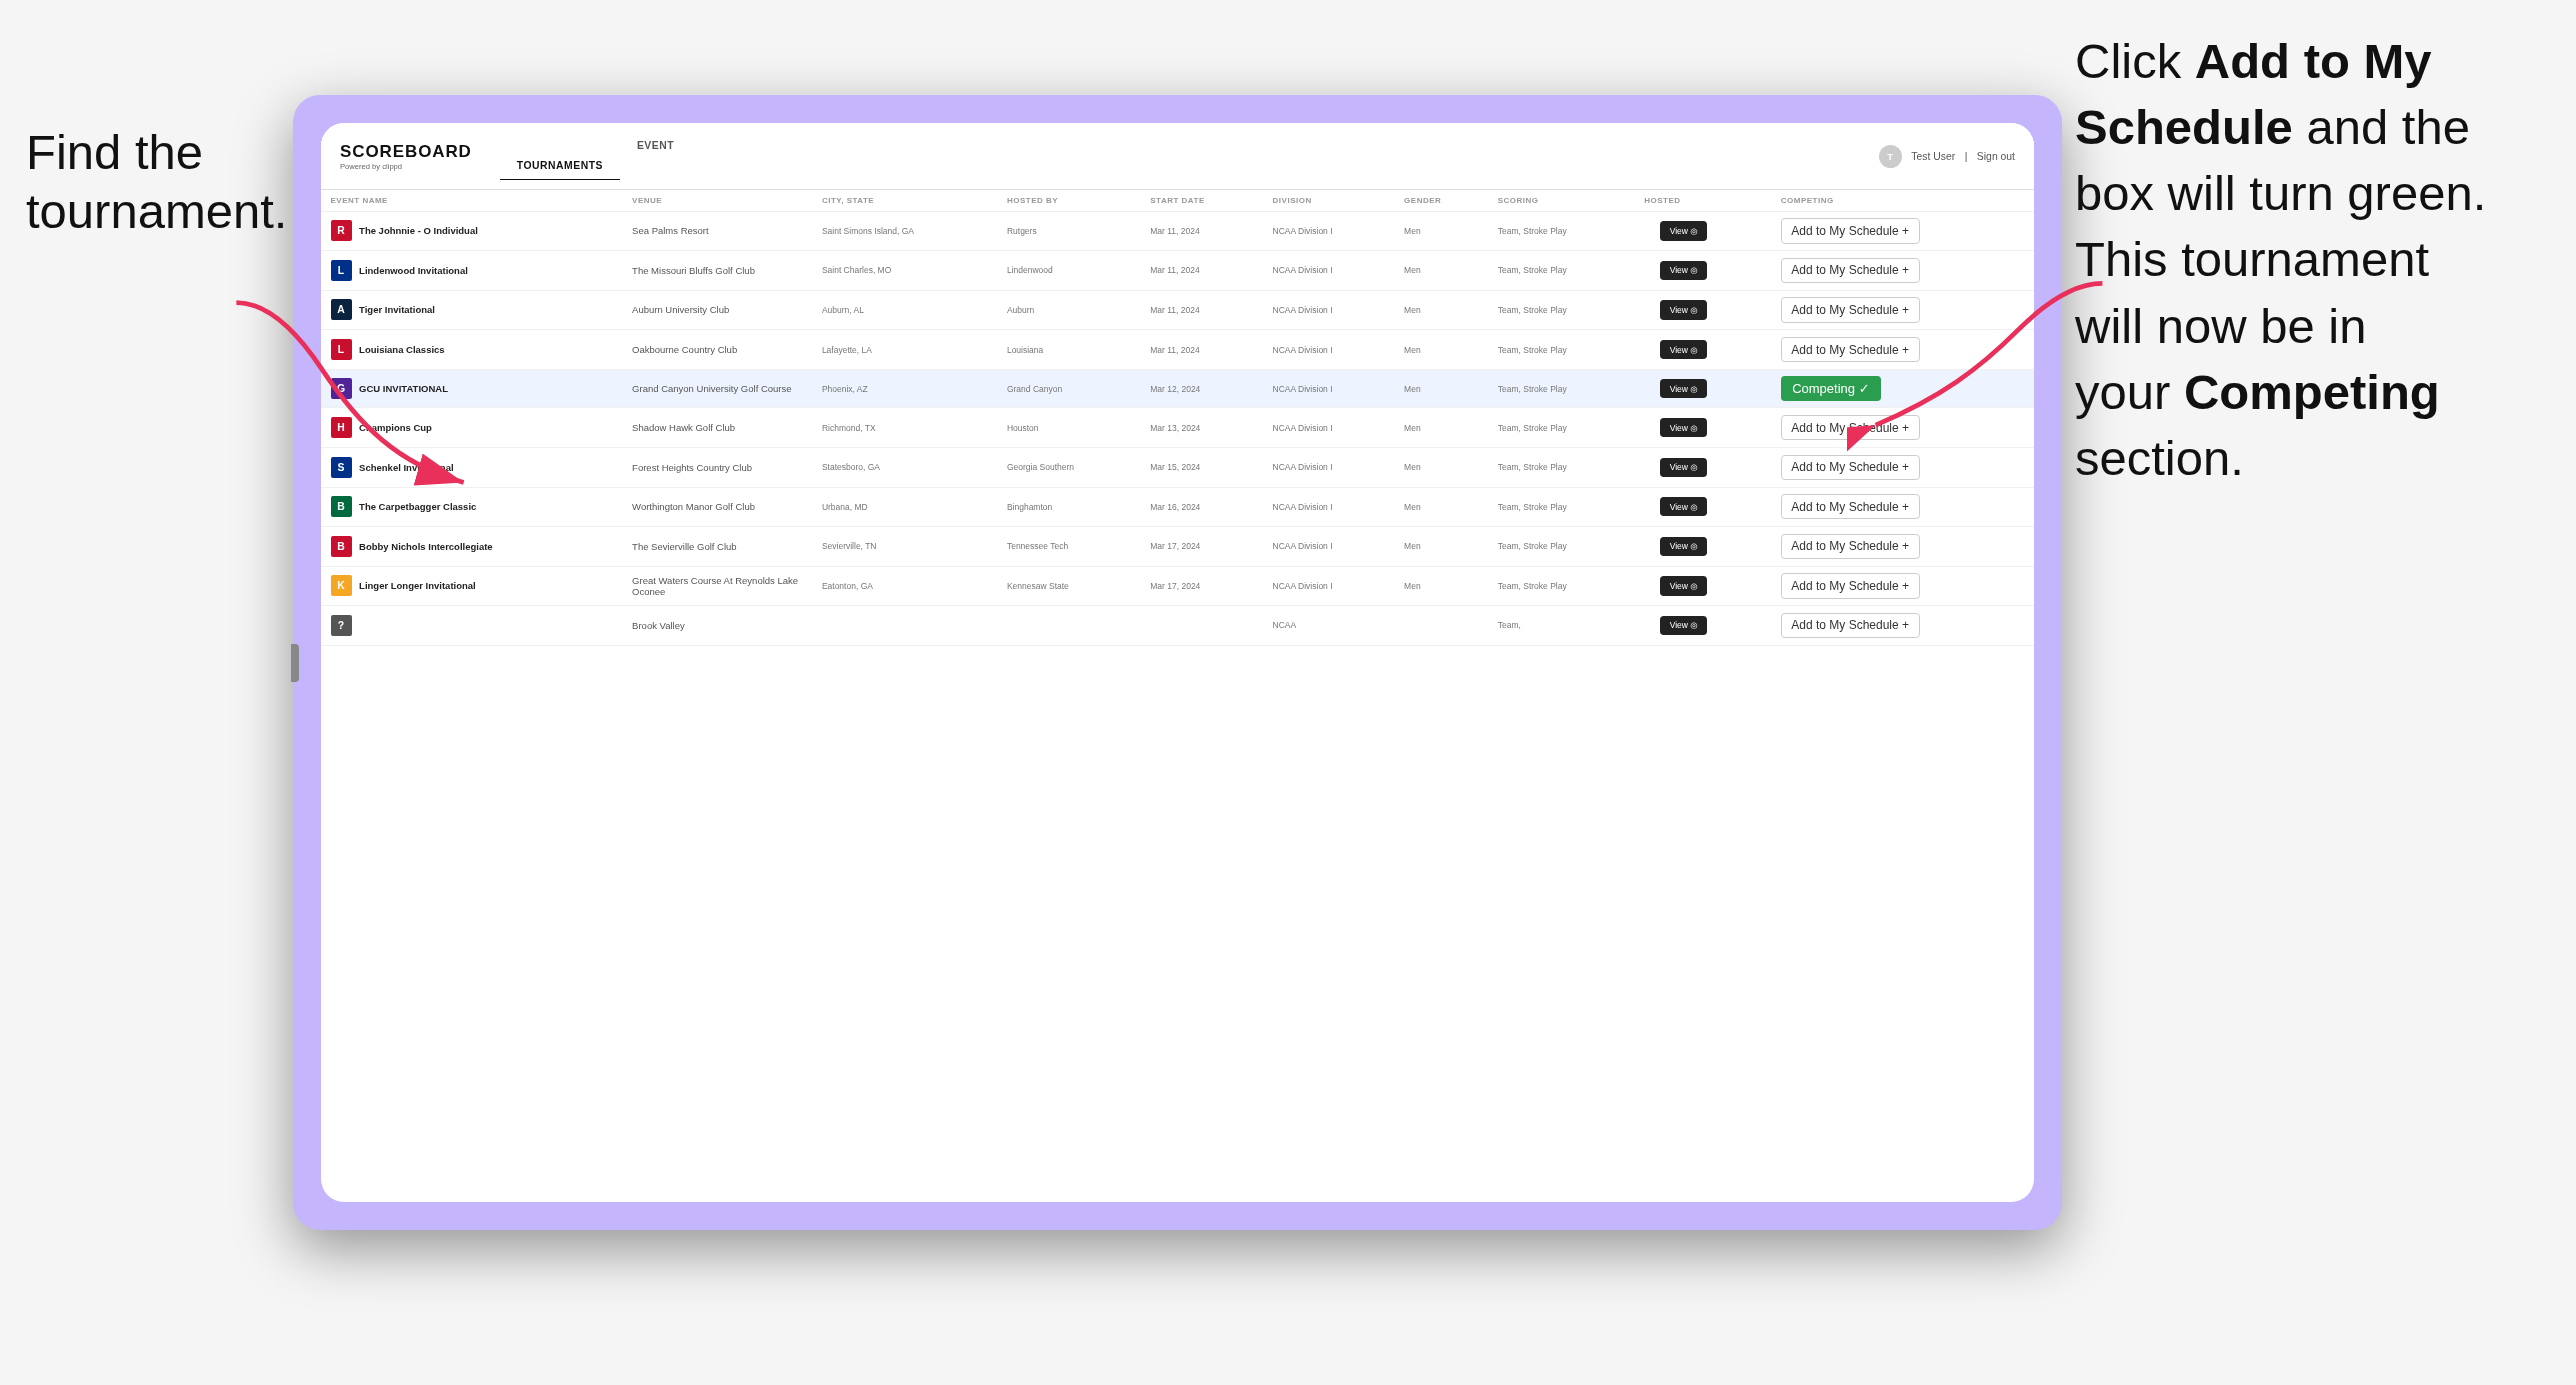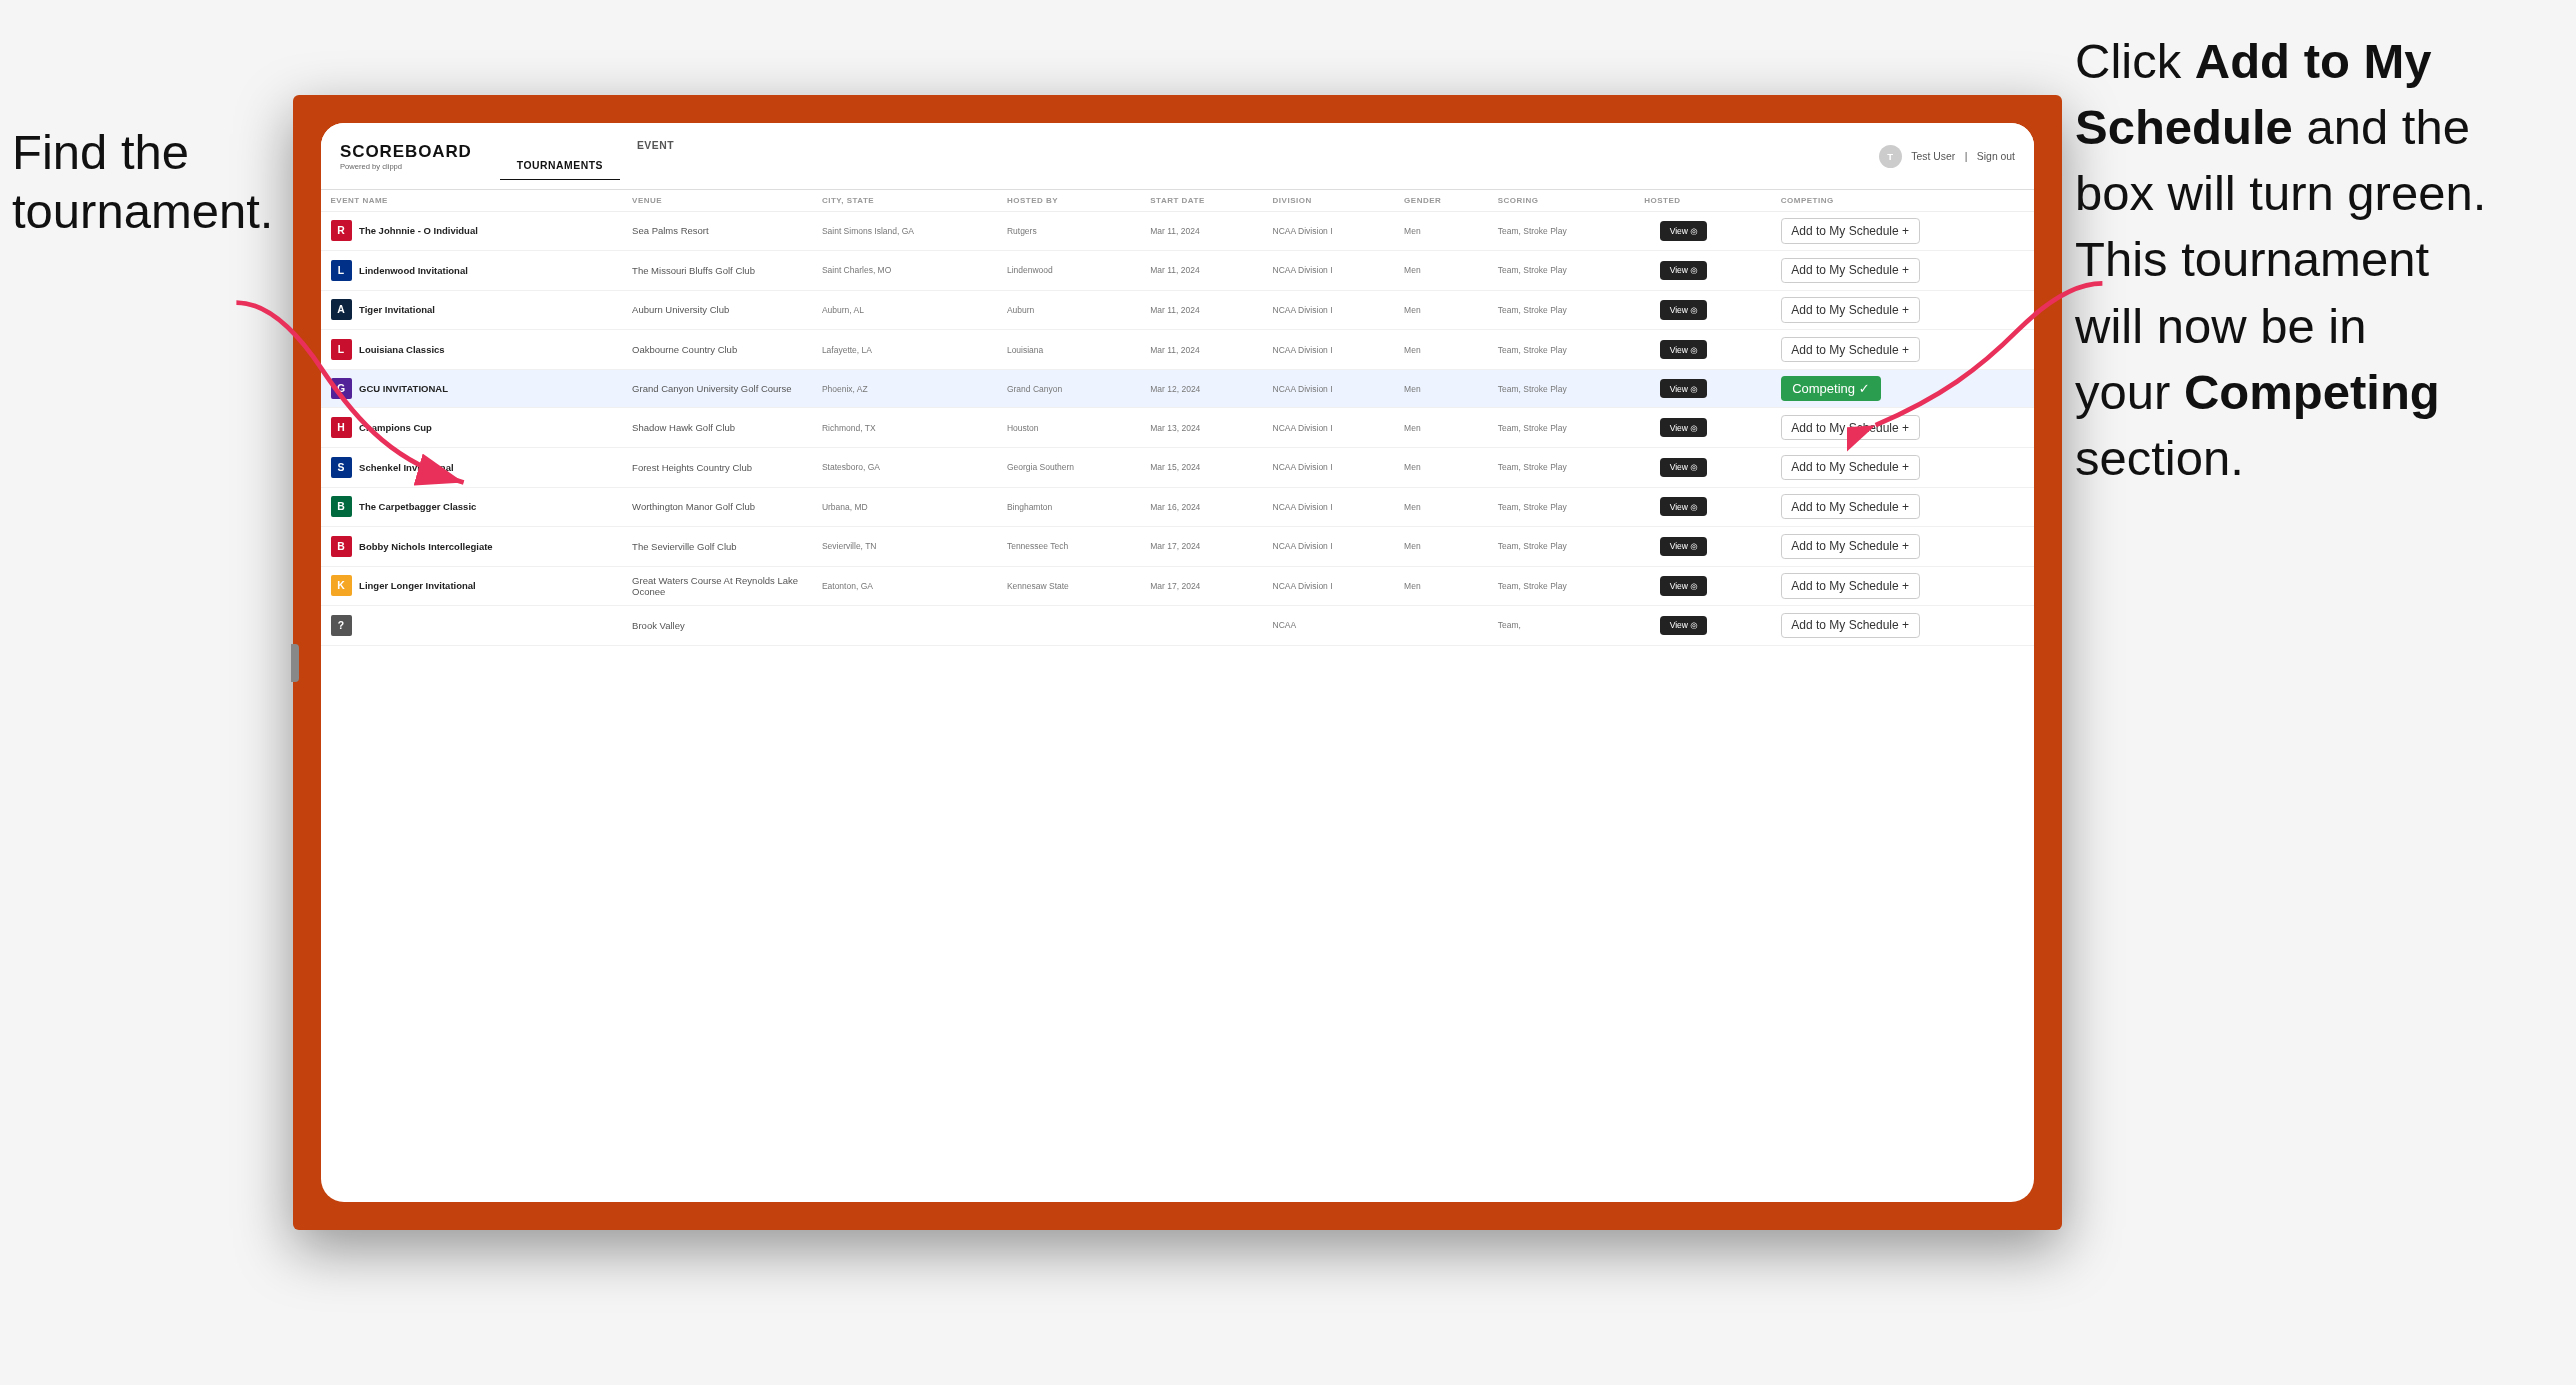--- a/index.html
+++ b/index.html
@@ -8,21 +8,21 @@
       font-family: -apple-system, BlinkMacSystemFont, 'Segoe UI', Arial, sans-serif;
       width: 2576px;
       height: 1386px;
       position: relative;
       overflow: hidden;
     }
 
     
     .annotation-left {
       position: absolute;
-      left: 12px;
+      left: 26px;
       top: 123px;
       font-size: 49px;
       color: #111;
       font-weight: 400;
       line-height: 1.2;
       z-index: 10;
     }
 
     
     .annotation-right {
@@ -39,22 +39,22 @@
       font-weight: 900;
     }
 
     
     .tablet-frame {
       position: absolute;
       left: 293px;
       top: 95px;
       width: 1769px;
       height: 1135px;
-      background: #c2410c;
-      border-radius: 6px;
+      background: #c4b5fd;
+      border-radius: 27px;
       padding: 28px;
       box-shadow: 0 19px 57px rgba(0,0,0,0.4);
     }
 
     .tablet-screen {
       width: 100%;
       height: 100%;
       background: #fff;
       border-radius: 23px;
       overflow: hidden;

